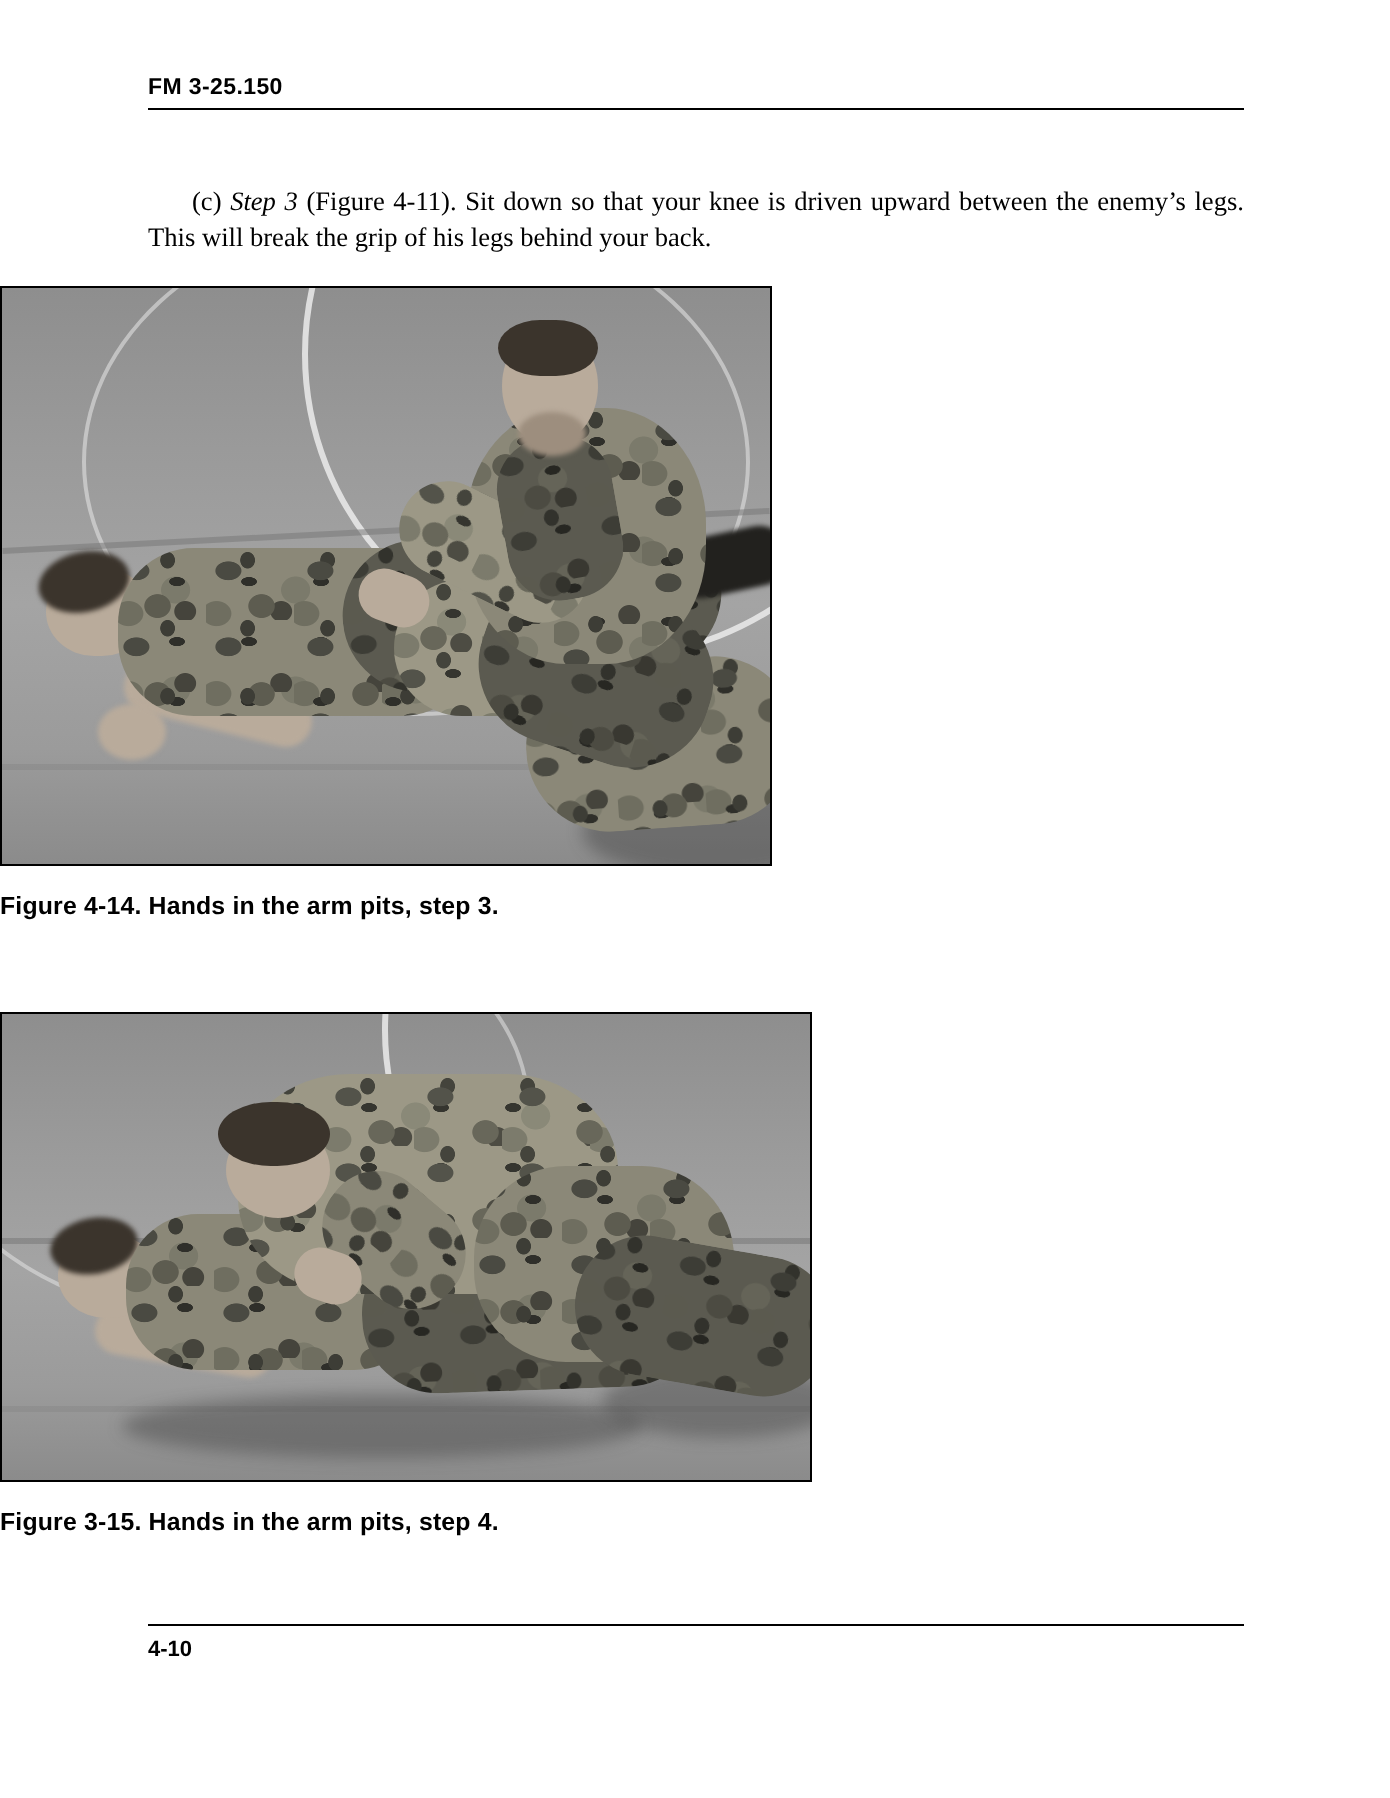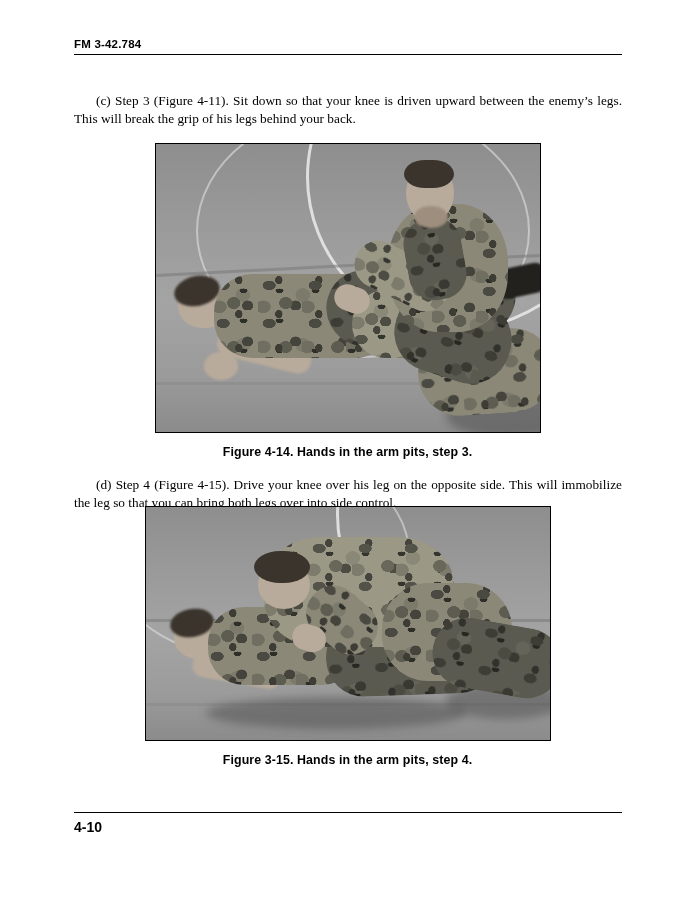--- a/index.html
+++ b/index.html
@@ -47,31 +47,30 @@
   
   .para {
     position: absolute;
     width: 548px;
     left: 74px;
     font-size: 13.3px;
     line-height: 17.5px;
     text-align: justify;
   }
   .para .indent { display: inline-block; width: 22px; }
-  .ital { }
+  .ital { font-style: italic; }
 
   #para-1 { top: 92px; }
   #para-2 { top: 476px; }
 
   
   .figure-block {
     position: absolute;
     left: 0;
     width: 695px;
-    text-align: center;
   }
   #figure-1 { top: 143px; }
   #figure-2 { top: 506px; }
 
   .photo-frame {
     display: inline-block;
     border: 1.2px solid #000;
     padding: 0;
     background: #9d9d9d;
     line-height: 0;
@@ -98,21 +97,21 @@
     top: 812px;
     width: 548px;
   }
   .footer-rule {
     border-bottom: 1.3px solid #000;
     width: 548px;
   }
   .footer-page {
     font-family: "Liberation Sans", sans-serif;
     font-weight: bold;
-    font-size: 14px;
+    font-size: 11px;
     margin-top: 6px;
   }
 
   
   .mat {
     position: absolute;
     left: 0; top: 0; right: 0; bottom: 0;
     background: linear-gradient(180deg, #8e8e8e 0%, #9a9a9a 28%, #a4a4a4 55%, #9b9b9b 80%, #8b8b8b 100%);
   }
   .matline {
@@ -161,21 +160,21 @@
     filter: blur(4px);
   }
   .soft { filter: blur(1.2px); }
 </style>
 </head>
 <body>
 
 <div class="page">
 
   <div class="header">
-    <div class="header-title">FM 3-42.784</div>
+    <div class="header-title">FM 3-25.150</div>
     <div class="header-rule"></div>
   </div>
 
   <div class="para" id="para-1">
     <span class="indent"></span><span>(c)</span>
     <span class="ital">Step 3</span>
     <span>(Figure 4-11).</span><span> Sit down so that your knee is driven upward between the enemy’s legs. This will break the grip of his legs behind your back.</span>
   </div>
 
   <div class="figure-block" id="figure-1">
@@ -206,25 +205,20 @@
         <div class="blob camo dark" style="left:250px; top:74px; width:58px; height:82px; border-radius:26px; transform:rotate(-10deg);"></div>
         <div class="blob skin" style="left:178px; top:142px; width:36px; height:26px; border-radius:14px; transform:rotate(20deg);"></div>
         <div class="blob skin" style="left:250px; top:20px; width:48px; height:58px; border-radius:24px/30px;"></div>
         <div class="blob hair" style="left:248px; top:16px; width:50px; height:28px; border-radius:24px/16px;"></div>
         <div class="blob skin dark soft" style="left:258px; top:62px; width:34px; height:22px;"></div>
       </div>
     </div>
     <div class="caption">Figure 4-14. Hands in the arm pits, step 3.</div>
   </div>
 
-  <div class="para" id="para-2">
-    <span class="indent"></span><span>(d)</span>
-    <span class="ital">Step 4</span>
-    <span>(Figure 4-15).</span><span> Drive your knee over his leg on the opposite side. This will immobilize the leg so that you can bring both legs over into side control.</span>
-  </div>
 
   <div class="figure-block" id="figure-2">
     <div class="photo-frame" id="photo-2">
       <div class="photo-inner">
         <div class="mat"></div>
         <div class="matline" style="left:190px; top:-140px; width:300px; height:290px;"></div>
         <div class="matline thin" style="left:-40px; top:-60px; width:300px; height:210px; border-color:rgba(228,228,228,0.55);"></div>
         <div class="matstripe" style="left:0; top:112px; width:404px;"></div>
         <div class="matstripe" style="left:0; top:196px; width:404px; opacity:.45;"></div>
 

